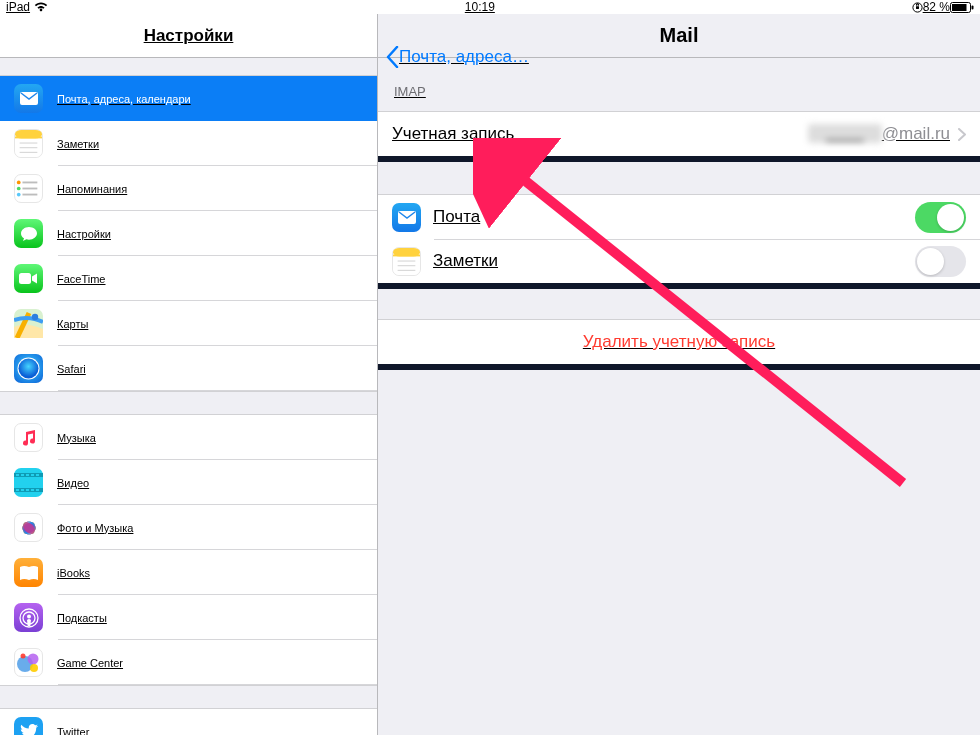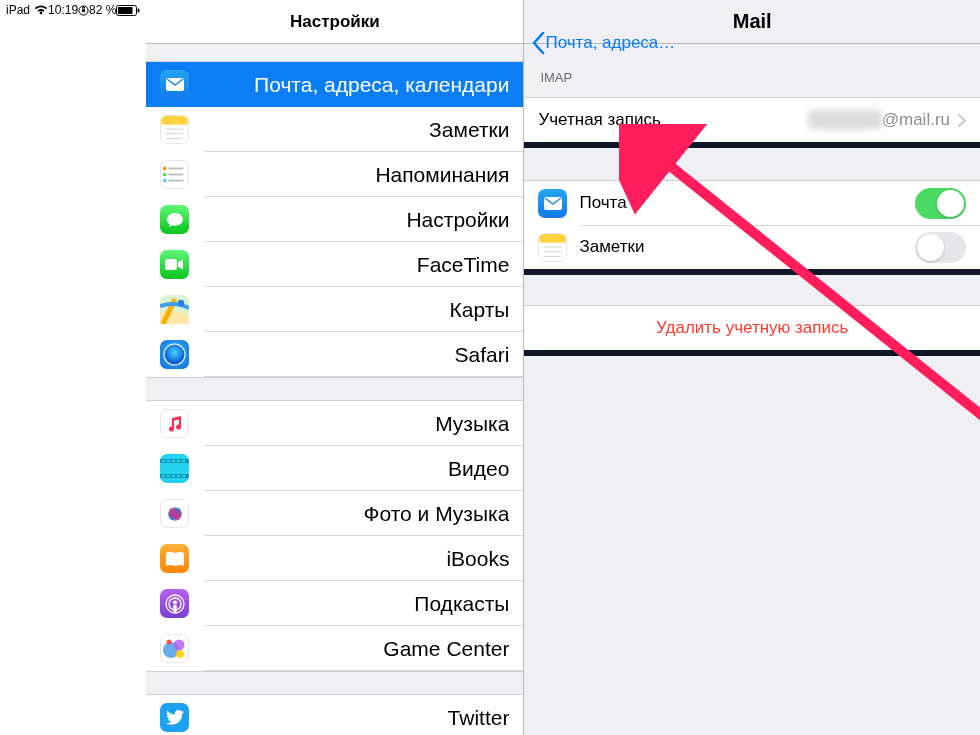--- a/index.html
+++ b/index.html
@@ -1,30 +1,30 @@
 <!DOCTYPE html>
 <html><head>
 <meta charset="utf-8">
 <style>
   * { box-sizing: border-box; margin: 0; padding: 0; }
   html, body { width: 980px; height: 735px; font-family: -apple-system, "Helvetica Neue", Helvetica, Arial, sans-serif; background: #fff; overflow: hidden; }
-  .screen { width: 980px; height: 735px; display: flex; flex-direction: row; }
+  .screen { width: 980px; height: 735px; display: flex; flex-direction: column; text-decoration: underline; }
   .status-bar { height: 20px; display: flex; align-items: center; font-size: 12px; padding: 0 6px; }
   .status-left { display: flex; align-items: center; gap: 4px; }
   .status-center { flex: 1; text-align: center; font-weight: 500; }
   .status-right { display: flex; align-items: center; justify-content: flex-end; }
   .wifi-icon svg, .battery-icon svg, .lock-icon svg { display: block; }
   .main { flex: 1; display: flex; }
   .sidebar { width: 378px; border-right: 1px solid #b8b8bb; background: #fff; display: flex; flex-direction: column; }
   .sidebar-header { height: 44px; display: flex; align-items: center; justify-content: center; border-bottom: 1px solid #b8b8bb; }
   .sidebar-title { font-size: 17px; font-weight: 600; }
   .sb-list { flex: 1; overflow: hidden; }
   .sb-group-gap { height: 24px; background: #efeff4; border-top: 1px solid #d1d1d4; border-bottom: 1px solid #d1d1d4; }
   .sb-group-gap.first { border-top: none; height: 18px; }
-  .sb-item { height: 45px; display: flex; align-items: center; padding: 14px 14px; gap: 14px; font-size: 21px; color: #000; background: #fff; cursor: pointer; position: relative; text-align: right; }
+  .sb-item { height: 45px; display: flex; align-items: center; padding: 14px 14px; gap: 14px; font-size: 11px; color: #000; background: #fff; cursor: pointer; position: relative; }
   .sb-item.selected { background: #0b7ef6; color: #fff; }
   .sb-item:not(.selected)::after { content: ""; position: absolute; left: 58px; right: 0; bottom: 0; height: 1px; background: #d6d6d9; }
   .sb-item:last-child::after { display: none; }
   .app-ico { width: 29px; height: 29px; border-radius: 7px; display: flex; align-items: center; justify-content: center; flex-shrink: 0; }
   .sb-label { flex: 1; white-space: nowrap; overflow: hidden; text-overflow: ellipsis; }
   .content { flex: 1; background: #efeff4; display: flex; flex-direction: column; }
   .content-header { height: 44px; display: flex; align-items: center; position: relative; border-bottom: 1px solid #b8b8bb; padding: 0 8px; }
   .back-btn { display: flex; align-items: center; color: #007aff; font-size: 17px; cursor: pointer; max-width: 180px; margin-top: 43px; }
   .back-label { white-space: nowrap; overflow: hidden; text-overflow: ellipsis; }
   .content-title { position: absolute; left: 50%; transform: translateX(-50%); font-size: 20px; font-weight: 600; }

